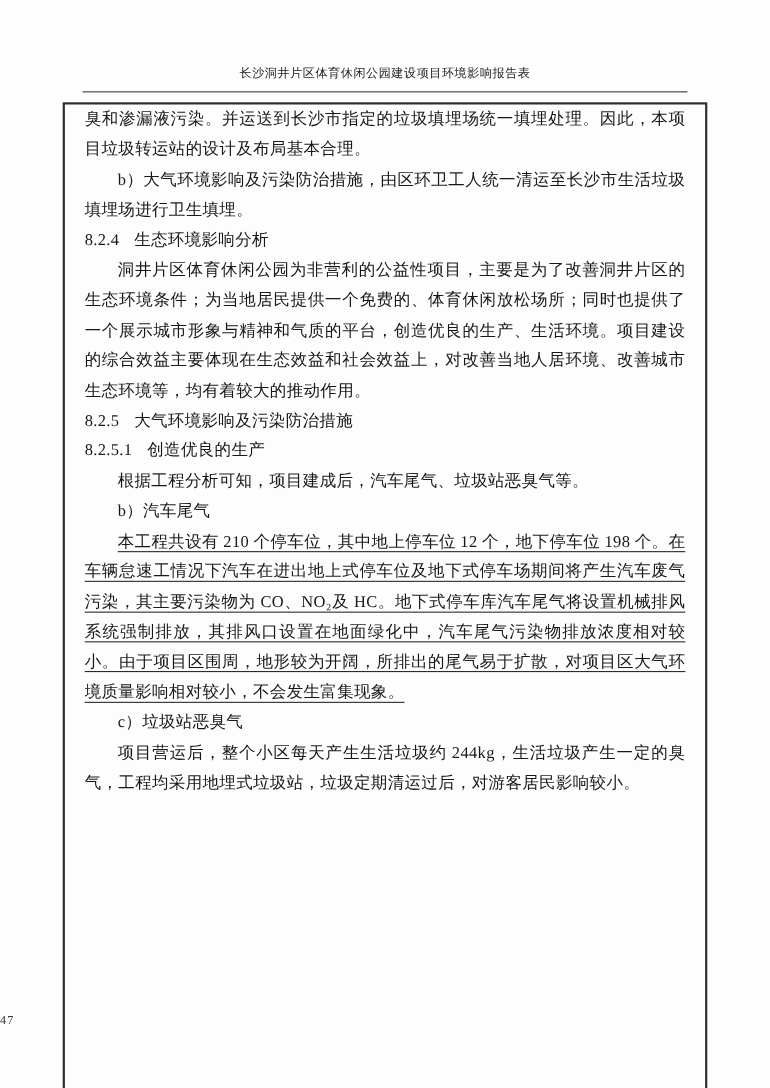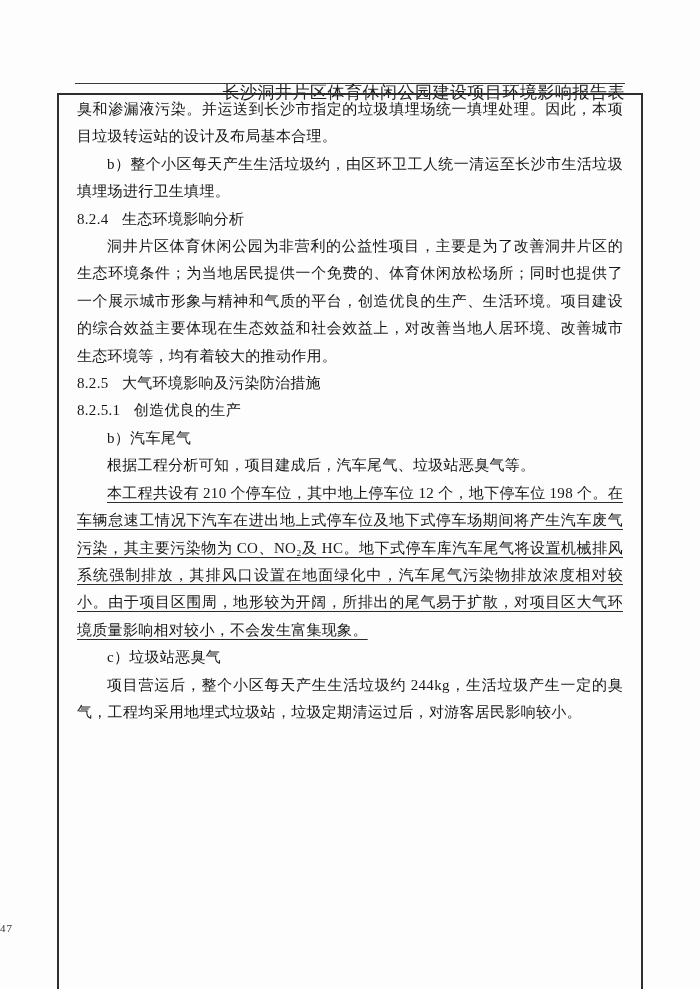--- a/index.html
+++ b/index.html
@@ -9,22 +9,22 @@
     position:relative;
     font-family:"Liberation Serif","DejaVu Serif",serif;
     color:#1c1c1c;
     -webkit-font-smoothing:antialiased;
   }
   .page{position:absolute;inset:0;background:#fdfdfd;}
 
   
   .header{
     position:absolute;top:59px;left:75px;width:550px;
-    text-align:right;
-    font-size:17px;letter-spacing:.5px;color:#222;margin-top:22px;
+    text-align:center;
+    font-size:11px;letter-spacing:.5px;color:#222;
   }
   .header-rule{
     position:absolute;top:83px;left:75px;width:550px;height:1px;
     background:#3a3a3a;
   }
 
   
   .content-box{
     position:absolute;top:93px;left:57px;width:586px;height:936px;
     border:2px solid #2e2e2e;
@@ -70,33 +70,33 @@
 
   <div class="header">
     <span>长沙洞井片区体育休闲公园建设项目环境影响报告表</span>
   </div>
   <div class="header-rule"></div>
 
   <div class="content-box">
 
     <p>臭和渗漏液污染。并运送到长沙市指定的垃圾填埋场统一填埋处理。因此，本项目垃圾转运站的设计及布局基本合理。</p>
 
-    <p class="indent">b）整个小区每天产生生活垃圾约，由区环卫工人统一清运至长沙市生活垃圾填埋场进行卫生填埋。</p>
+    <p class="indent">b）大气环境影响及污染防治措施，由区环卫工人统一清运至长沙市生活垃圾填埋场进行卫生填埋。</p>
 
     <p><span class="sec-num">8.2.4</span><span class="sec-title">生态环境影响分析</span></p>
 
     <p class="indent">洞井片区体育休闲公园为非营利的公益性项目，主要是为了改善洞井片区的生态环境条件；为当地居民提供一个免费的、体育休闲放松场所；同时也提供了一个展示城市形象与精神和气质的平台，创造优良的生产、生活环境。项目建设的综合效益主要体现在生态效益和社会效益上，对改善当地人居环境、改善城市生态环境等，均有着较大的推动作用。</p>
 
     <p><span class="sec-num">8.2.5</span><span class="sec-title">大气环境影响及污染防治措施</span></p>
 
     <p><span class="sec-num">8.2.5.1</span><span class="sec-title">创造优良的生产</span></p>
 
+    <p class="indent">根据工程分析可知，项目建成后，汽车尾气、垃圾站恶臭气等。</p>
+
     <p class="indent">b）汽车尾气</p>
-
-    <p class="indent">根据工程分析可知，项目建成后，汽车尾气、垃圾站恶臭气等。</p>
 
     <p class="indent u-solid">本工程共设有 210 个停车位，其中地上停车位 12 个，地下停车位 198 个。在车辆怠速工情况下汽车在进出地上式停车位及地下式停车场期间将产生汽车废气污染，其主要污染物为 CO、NO₂及 HC。地下式停车库汽车尾气将设置机械排风系统强制排放，其排风口设置在地面绿化中，汽车尾气污染物排放浓度相对较小。由于项目区围周，地形较为开阔，所排出的尾气易于扩散，对项目区大气环境质量影响相对较小，不会发生富集现象。</p>
 
 
     <p class="indent">c）垃圾站恶臭气</p>
 
     <p class="indent">项目营运后，整个小区每天产生生活垃圾约 244kg，生活垃圾产生一定的臭气，工程均采用地埋式垃圾站，垃圾定期清运过后，对游客居民影响较小。</p>
 
     <p class="h83"></p>
 

